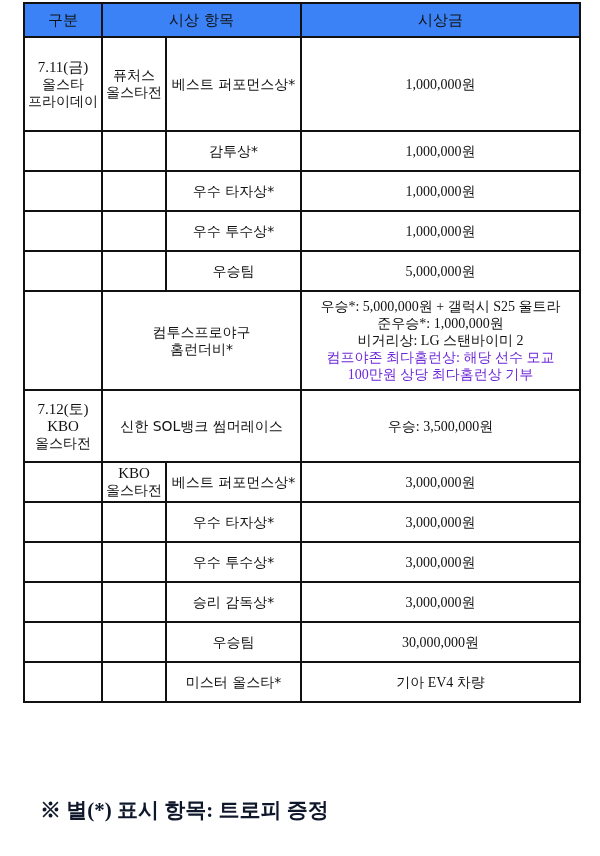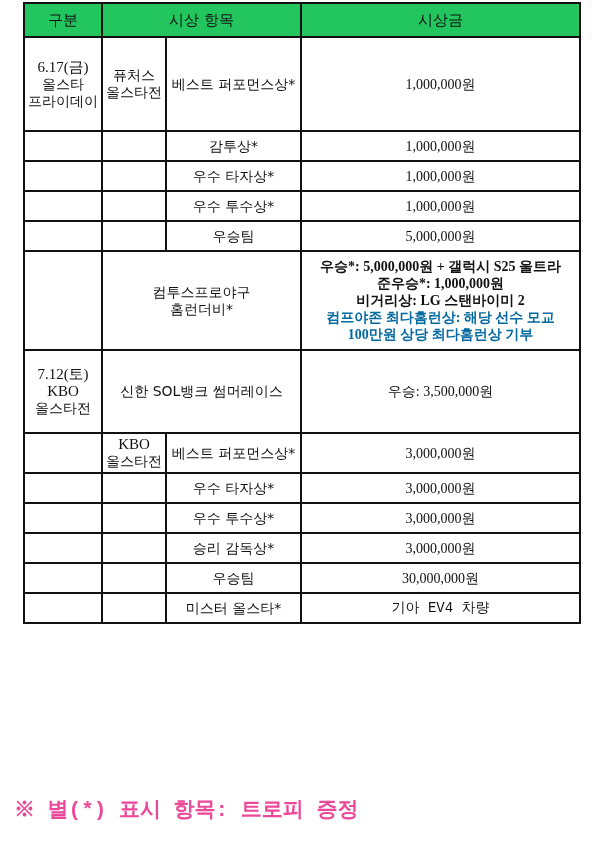--- a/index.html
+++ b/index.html
@@ -2,31 +2,31 @@
 <html><head>
 <meta charset="utf-8">
 <style>
   html, body { margin: 0; padding: 0; background: #ffffff; }
   body { width: 600px; height: 856px; position: relative; overflow: hidden;
          font-family: "DejaVu Sans", "Liberation Sans", sans-serif; color: #111; }
   table.prize { position: absolute; left: 23px; top: 2px; border-collapse: collapse;
                 table-layout: fixed; width: 556px; }
   table.prize td, table.prize th { border: 2px solid #111; text-align: center; vertical-align: middle;
                 padding: 0 2px; font-size: 14px; line-height: 17px; font-weight: normal; }
-  table.prize th { background: #22c55e; height: 32px; font-size: 15px; margin-left: 44px; }
+  table.prize th { background: #3b82f6; height: 32px; font-size: 15px; margin-left: 44px; }
   .serif { font-family: "Liberation Serif", "DejaVu Serif", serif; font-size: 15px; }
   .r1 { height: 94px; }
-  .r { height: 30px; }
+  .r { height: 40px; }
   .rbig { height: 99px; }
-  .rsol { height: 83px; }
+  .rsol { height: 72px; }
   .rkbo { height: 40px; }
-  .blue { color: #0369a1; }
-  .kor { font-family: Liberation Mono, monospace; font-size: 14px; }
-  .notes { position: absolute; left: 14px; top: 796px; font-size: 21px; line-height: 29px;
-           font-weight: bold; font-family: Liberation Mono, monospace; color: #ec4899; }
+  .blue { color: #6d28d9; }
+  .kor { font-family: Liberation Serif, serif; font-size: 14px; }
+  .notes { position: absolute; left: 40px; top: 796px; font-size: 21px; line-height: 29px;
+           font-weight: bold; font-family: Liberation Serif, serif; color: #0f172a; }
   .notes div { white-space: nowrap; }
 </style>
 </head>
 <body>
 
 <table class="prize">
   <colgroup>
     <col style="width:78px">
       <col style="width:64px">
       <col style="width:135px">
@@ -34,21 +34,21 @@
   </colgroup>
   <tbody>
       <tr>
     <th>구분</th>
     <th colspan="2">시상 항목</th>
     <th>시상금</th>
   </tr>
 
   <tr class="r1">
     <td>
-      <div class="serif">6.17(금)</div>
+      <div class="serif">7.11(금)</div>
       <div>올스타</div>
       <div>프라이데이</div>
     </td>
     <td>
       <div>퓨처스</div>
       <div>올스타전</div>
     </td>
     <td>베스트 퍼포먼스상*</td>
     <td class="serif">1,000,000원</td>
   </tr>
@@ -76,21 +76,21 @@
     <td>우승팀</td>
     <td class="serif">5,000,000원</td>
   </tr>
 
   <tr class="rbig">
     <td></td>
     <td colspan="2">
       <div>컴투스프로야구</div>
       <div>홈런더비*</div>
     </td>
-    <td class="serif" style="font-size:14px;font-weight:bold;">
+    <td class="serif" style="font-size:14px;">
       <div>우승*: 5,000,000원 + 갤럭시 S25 울트라</div>
       <div>준우승*: 1,000,000원</div>
       <div>비거리상: LG 스탠바이미 2</div>
       <div class="blue">컴프야존 최다홈런상: 해당 선수 모교</div>
       <div class="blue">100만원 상당 최다홈런상 기부</div>
     </td>
   </tr>
 
   <tr class="rsol">
     <td>

